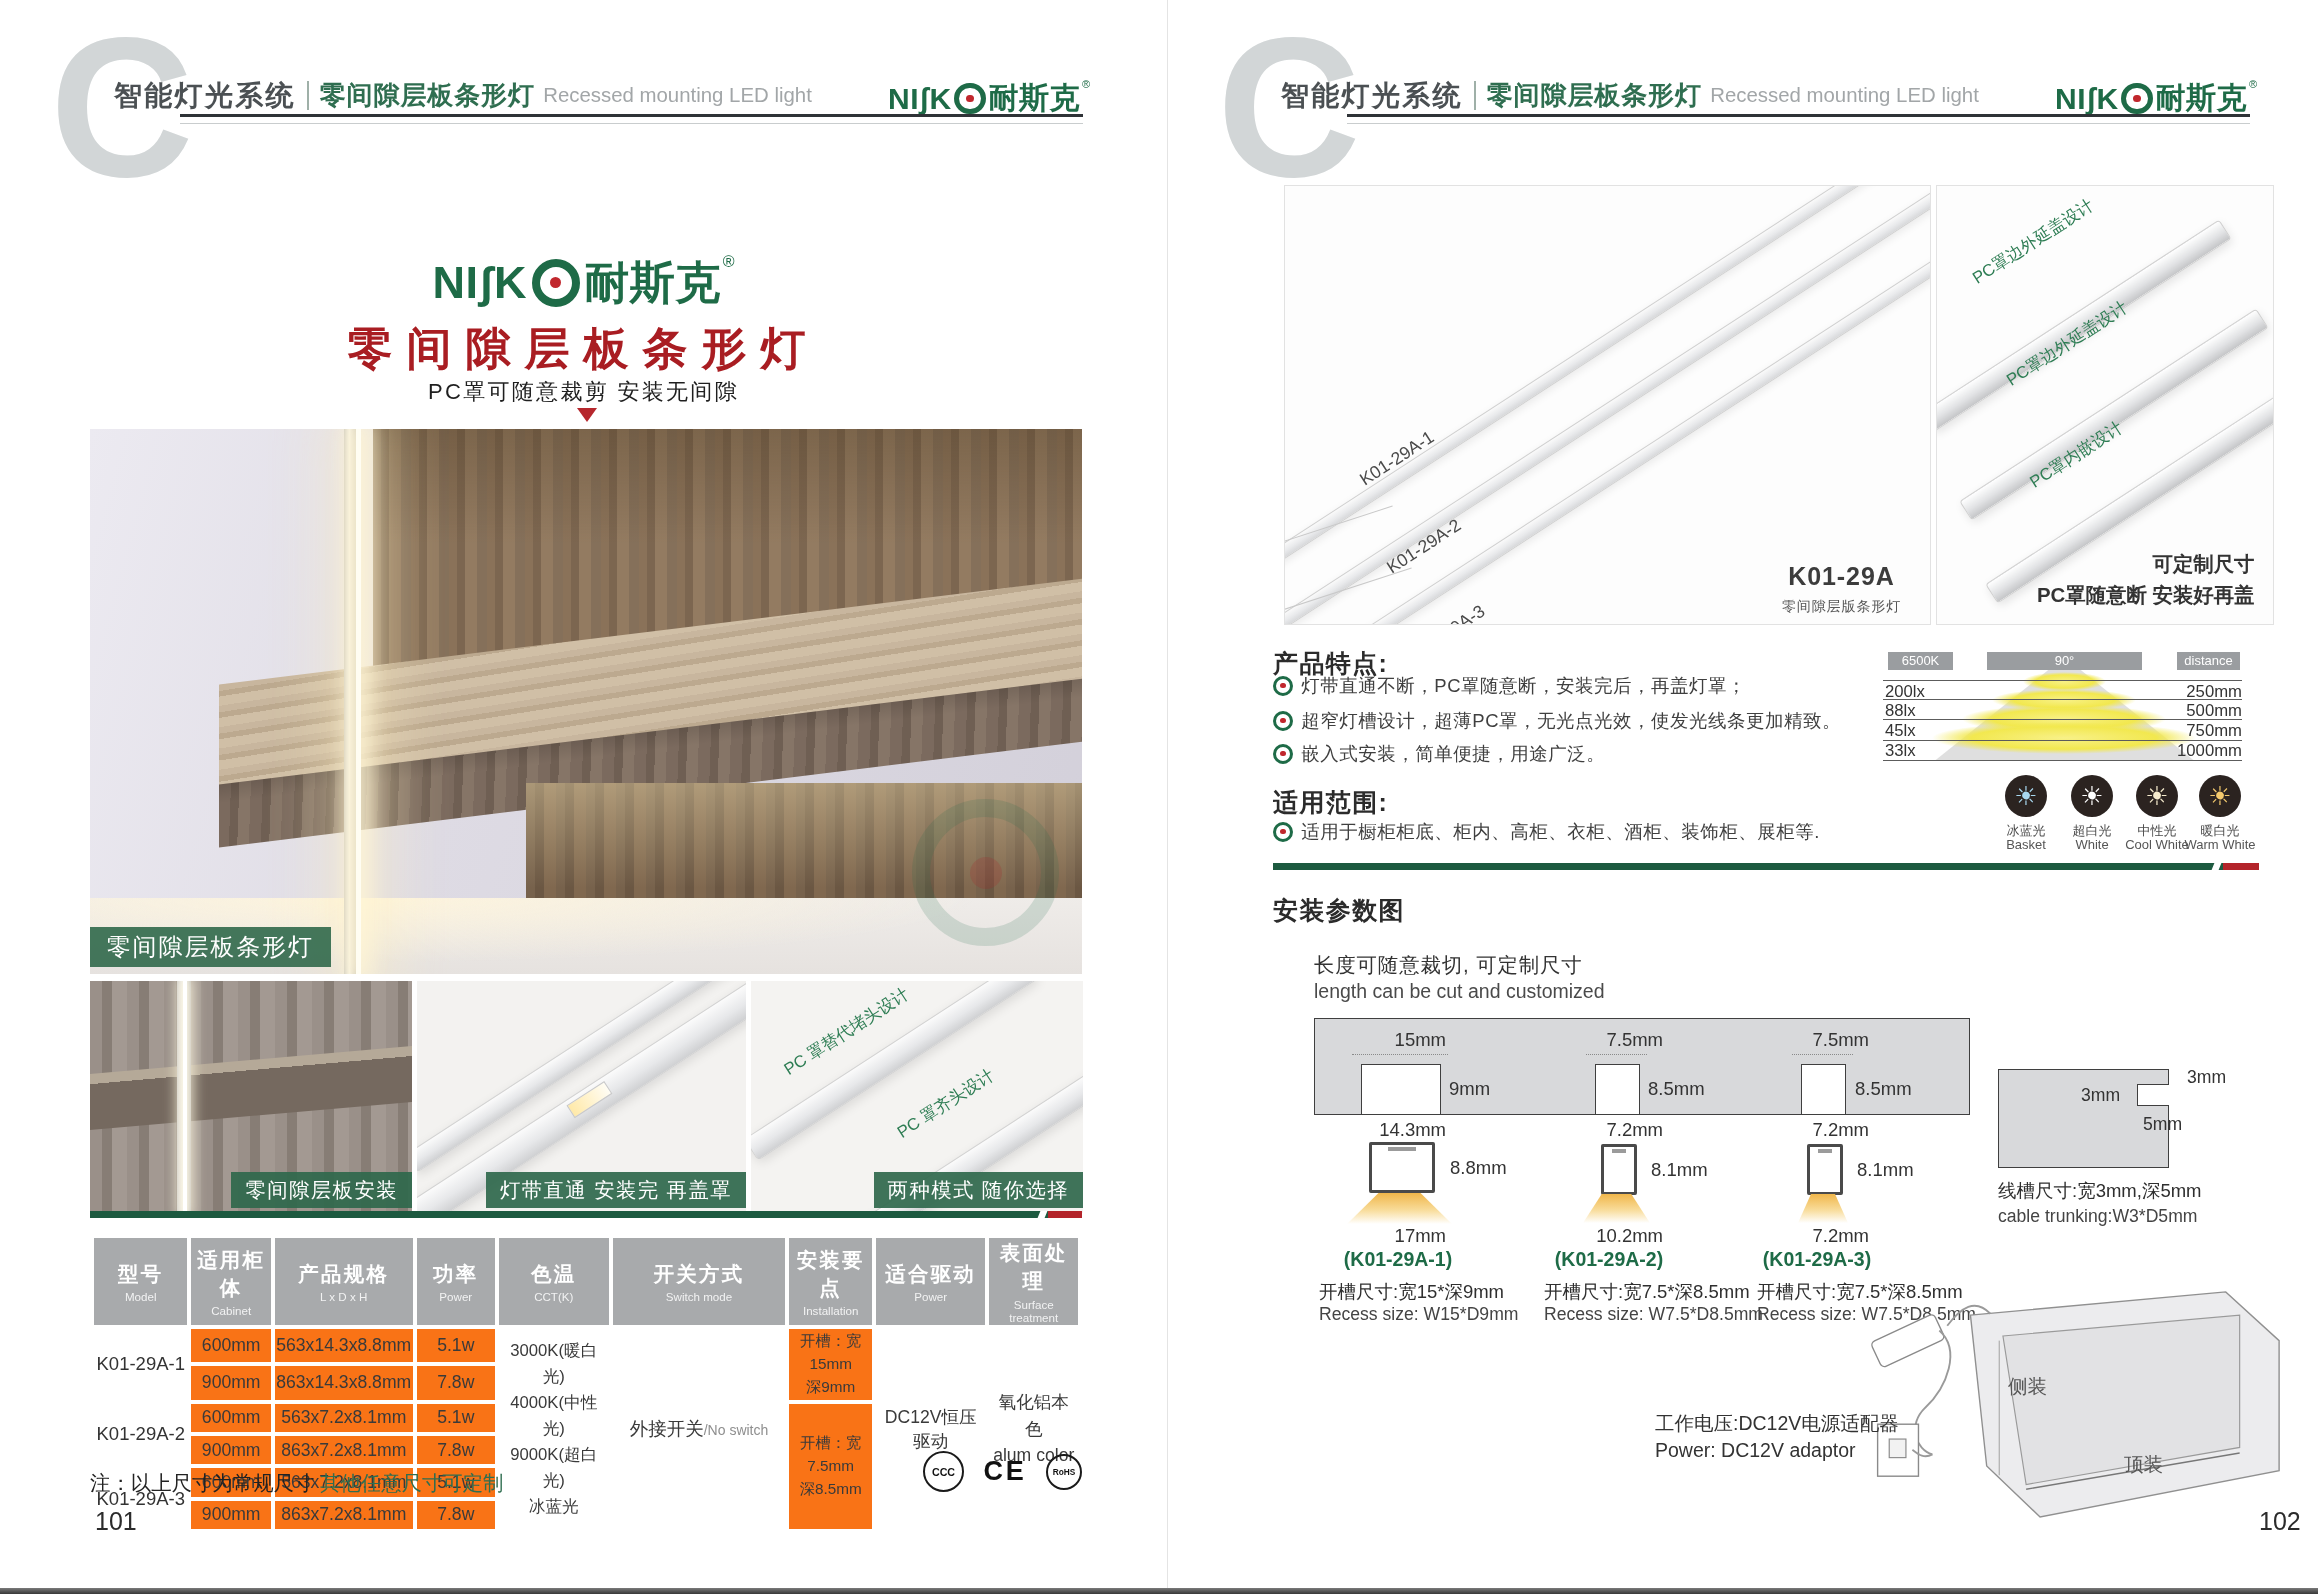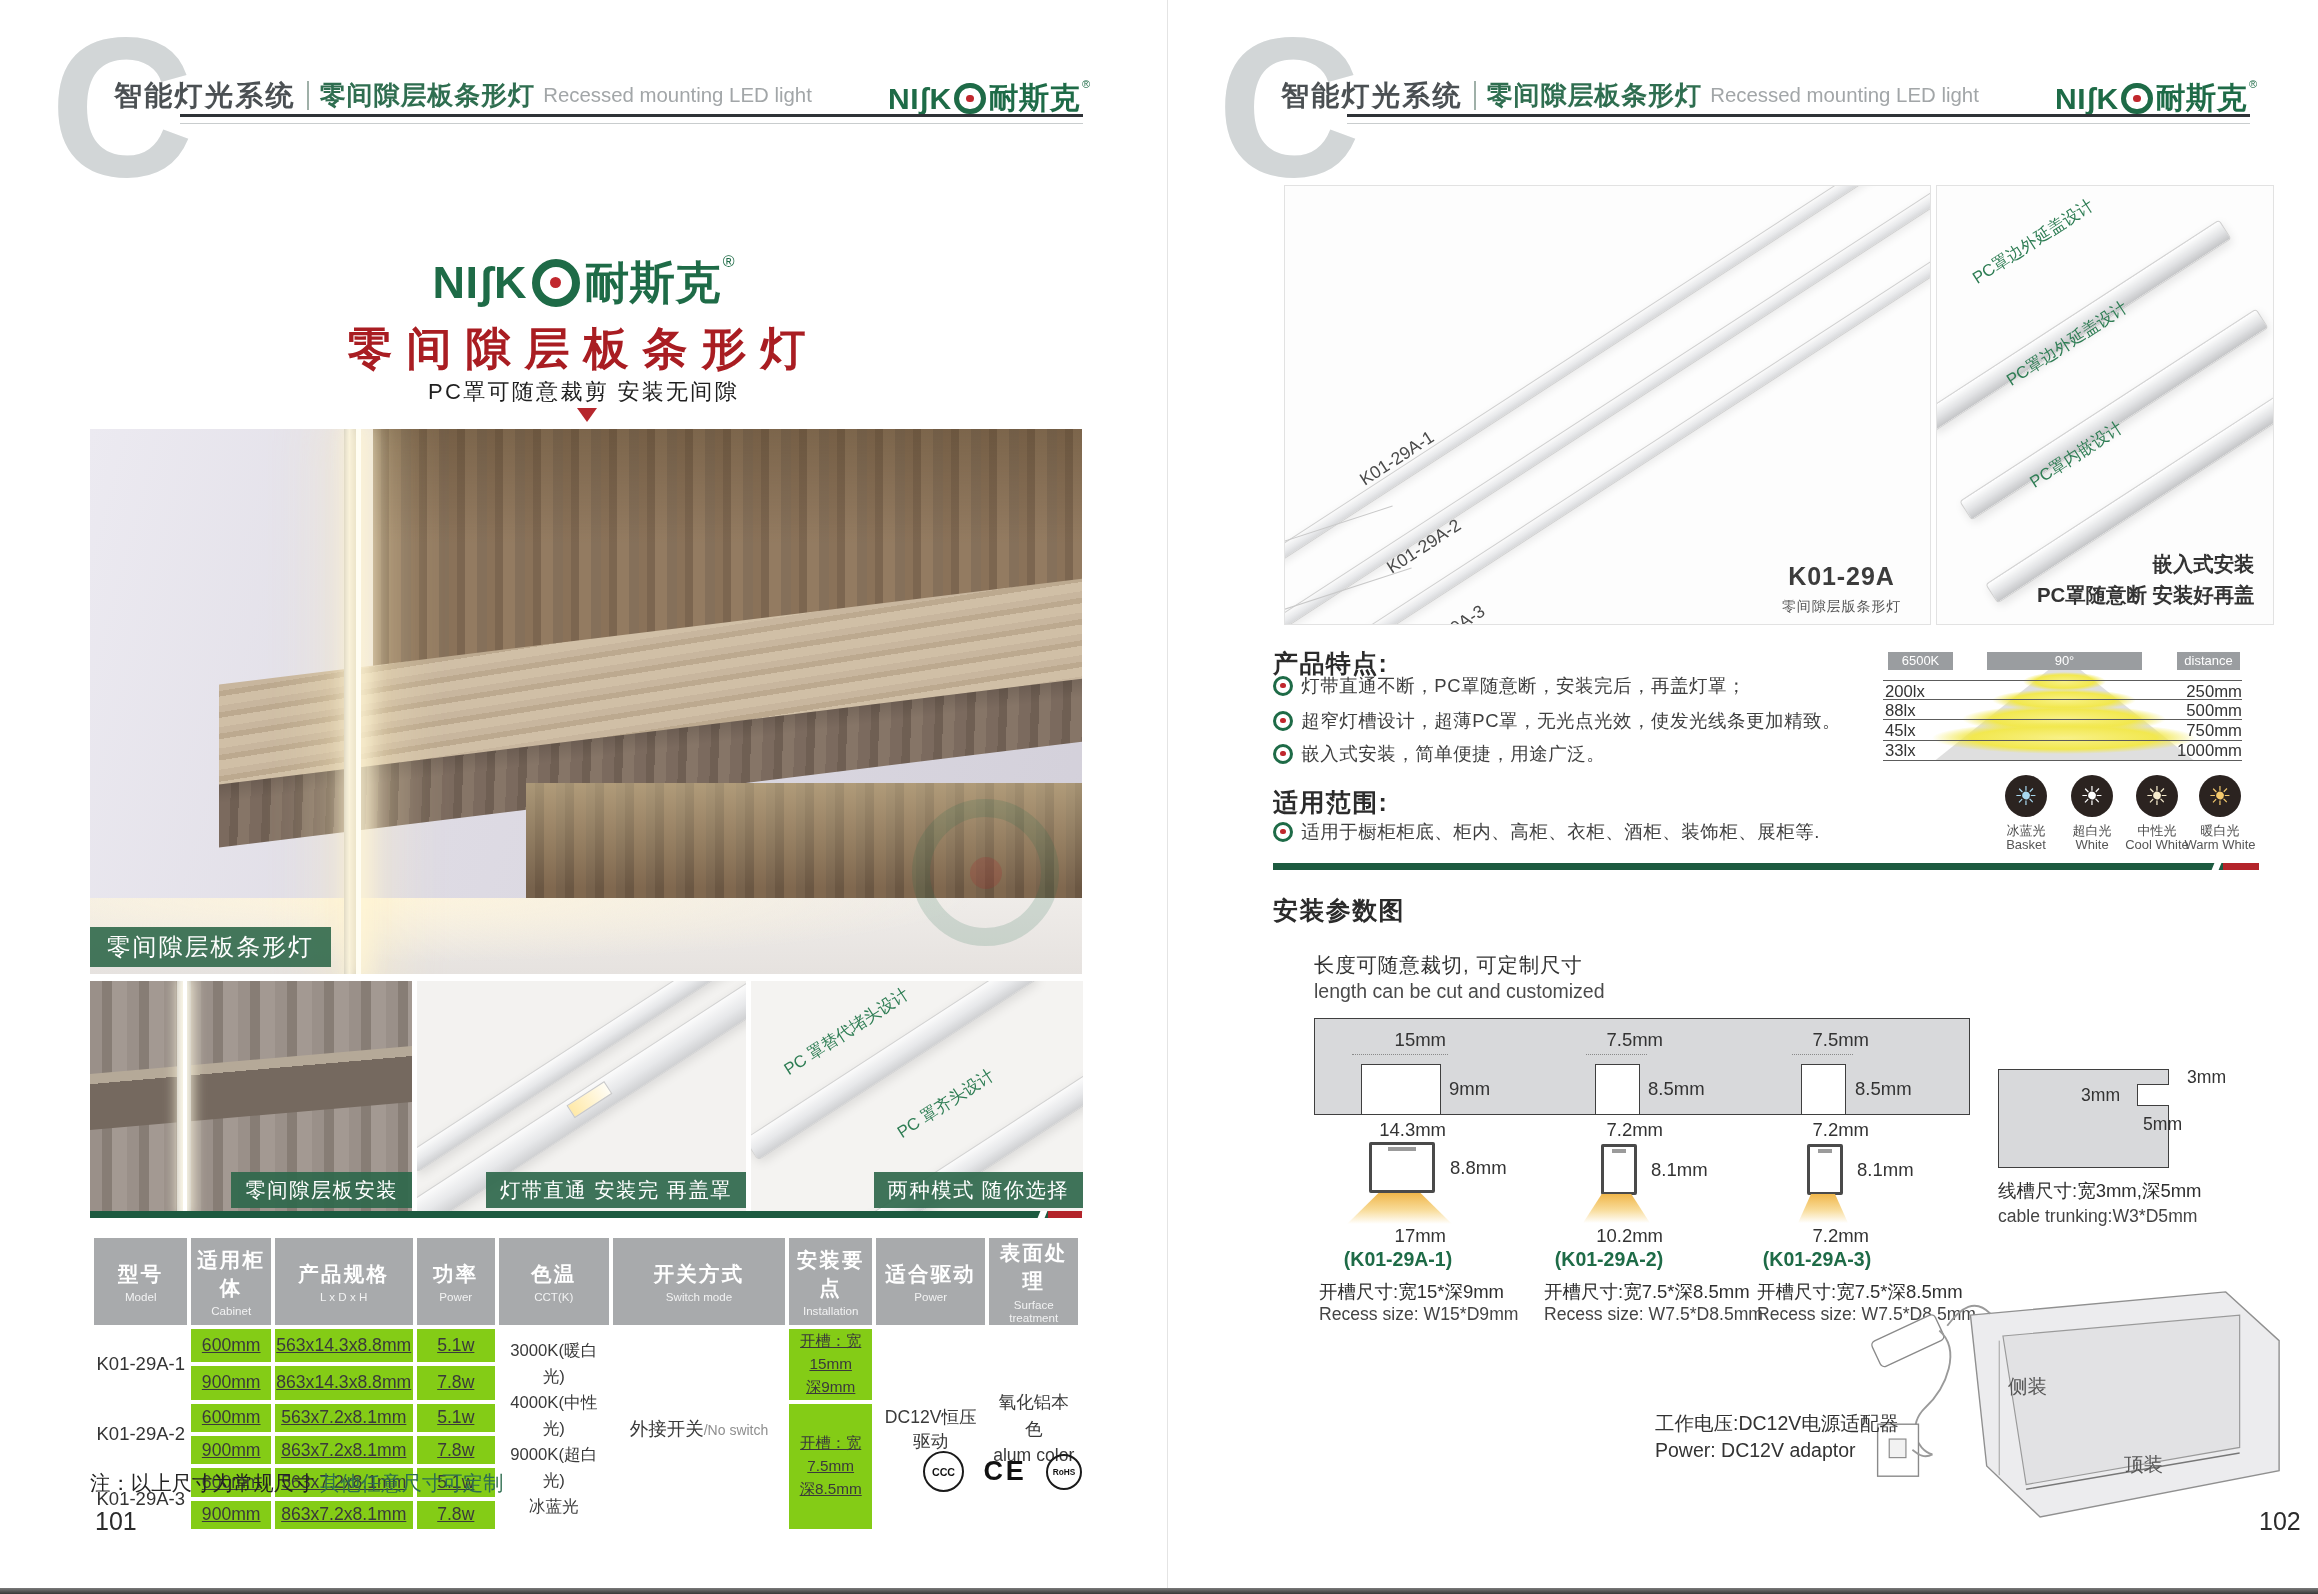--- a/index.html
+++ b/index.html
@@ -74,21 +74,21 @@
   .gr-bar{height:7px;background:#1d5a40;position:absolute;}
   .gr-gap{position:absolute;top:0;width:7.4px;height:7px;background:#fff;transform:skewX(-22deg);}
   .gr-red{position:absolute;top:0;height:7px;background:#b3242a;}
 
   
   .spec-table{position:absolute;left:90px;top:1234px;width:992px;border-collapse:separate;border-spacing:4.2px;}
   .spec-table th{background:#a8aaac;color:#fff;font-weight:400;height:46px;vertical-align:middle;text-align:center;}
   .th-cn{font-size:20.4px;font-weight:700;letter-spacing:2.3px;}
   .th-en{font-size:11.6px;opacity:.85;margin-top:2.8px;}
   .spec-table td{text-align:center;vertical-align:middle;font-size:17.6px;color:#3a3a3a;height:26.4px;}
-  td.shade{background:#84cc16;text-decoration:underline;}
+  td.shade{background:#f97316;}
   td.model-cell{font-size:18.5px;color:#333;}
   .cct-line{font-size:16.7px;line-height:1.55;color:#3a3a3a;}
   .sw-cn{font-size:18.5px;} .sw-en{font-size:14px;color:#8e8e8e;}
   .inst-line{font-size:15.3px;line-height:1.5;}
   .surf-line{font-size:17.6px;line-height:1.5;}
   .spec-sm{font-size:16.7px;}
 
   .note-row{left:90px;top:1469px;font-size:20.4px;white-space:nowrap;}
   .note-pre{color:#222;} .note-hl{color:#2f6e50;}
   .certs{left:923px;top:1451px;display:flex;align-items:center;gap:19.5px;}
@@ -372,21 +372,21 @@
       <div class="code-sub">零间隙层版条形灯</div>
     </div>
   </div>
   <div class="panel" style="left:769px;width:336px;">
     <div class="profilebar" style="left:-37px;top:128px;width:352px;"></div>
     <div class="profilebar" style="left:0px;top:217px;width:352px;"></div>
     <div class="profilebar" style="left:25.5px;top:300px;width:352px;"></div>
     <span class="rot-lab" style="left:25.5px;top:44px;">PC罩边外延盖设计</span>
     <span class="rot-lab" style="left:60px;top:146px;">PC罩边外延盖设计</span>
     <span class="rot-lab" style="left:86px;top:257px;">PC罩内嵌设计</span>
-    <div class="p2-note" style="top:364px;">嵌入式安装</div>
+    <div class="p2-note" style="top:364px;">可定制尺寸</div>
     <div class="p2-note" style="top:395px;">PC罩随意断 安装好再盖</div>
   </div>
 
   <div class="abs sec-title" style="left:106px;top:647px;">产品特点:</div>
   <div class="feat-row" style="left:106px;top:673px;">
     <span class="bullet-icon">
         <i></i>
       </span>
     <span class="feat-text">灯带直通不断，PC罩随意断，安装完后，再盖灯罩；</span>
   </div>

